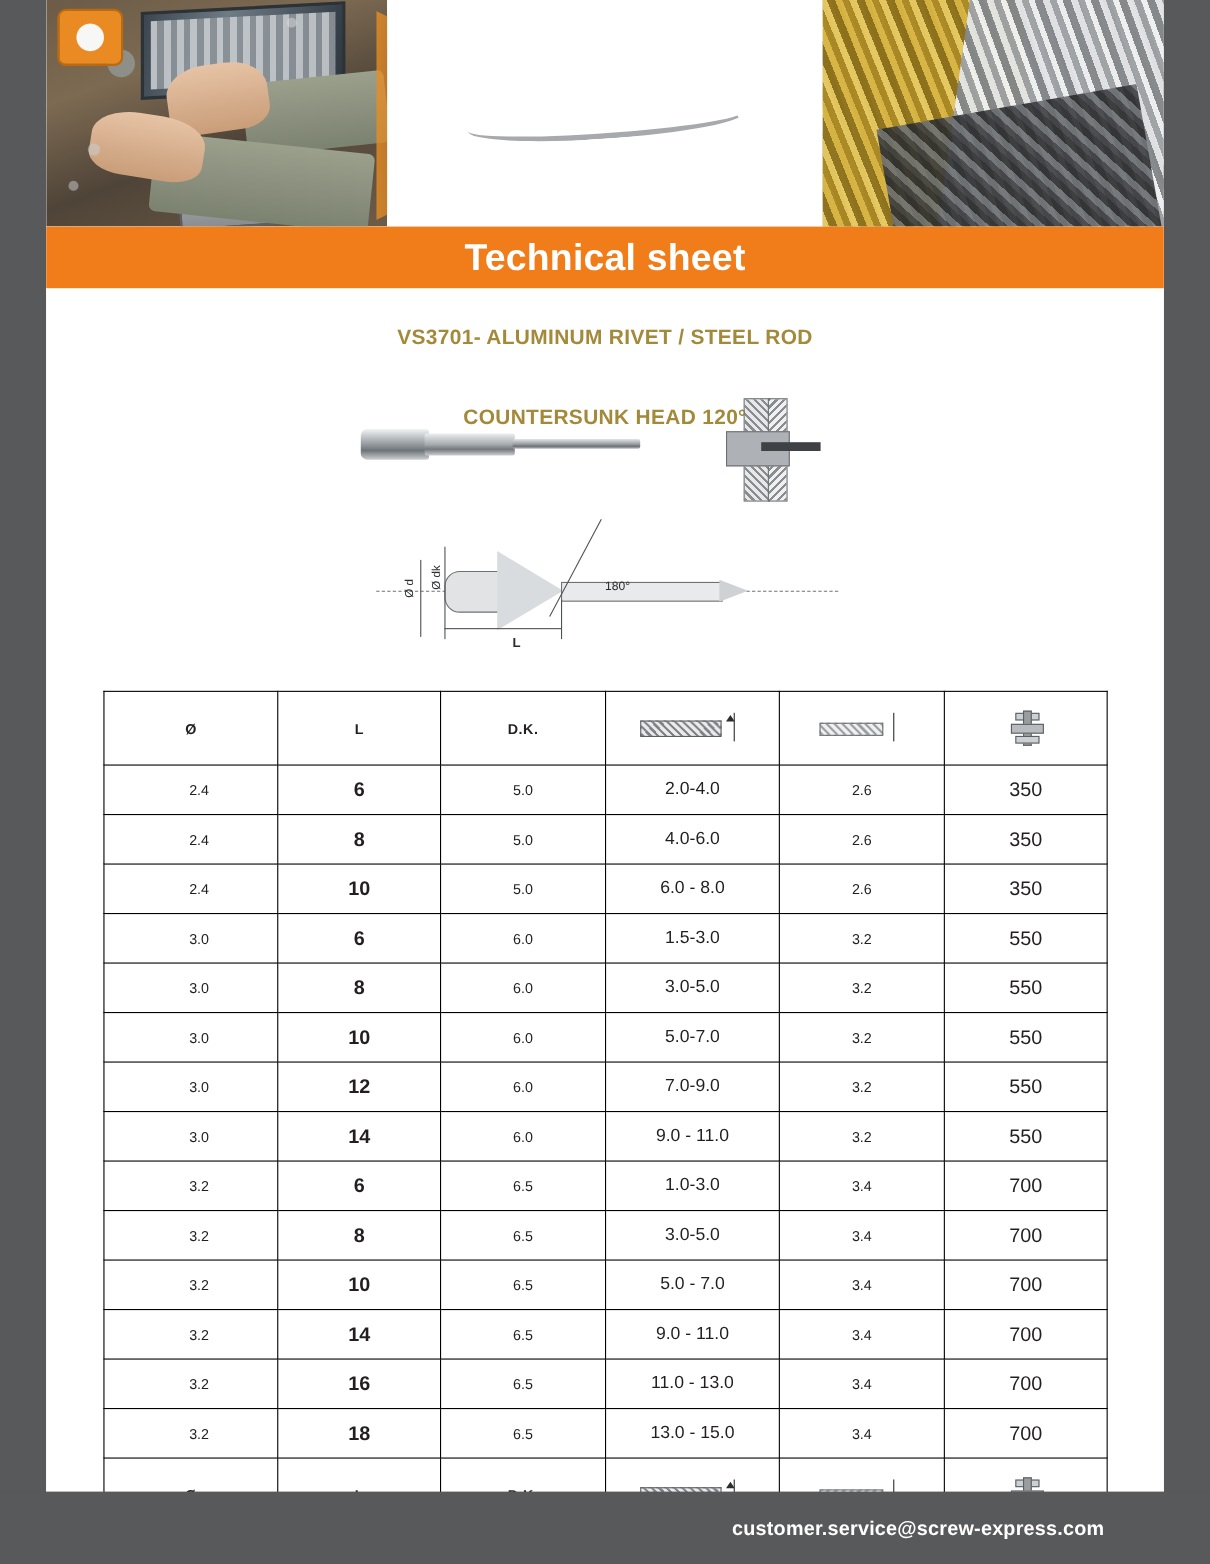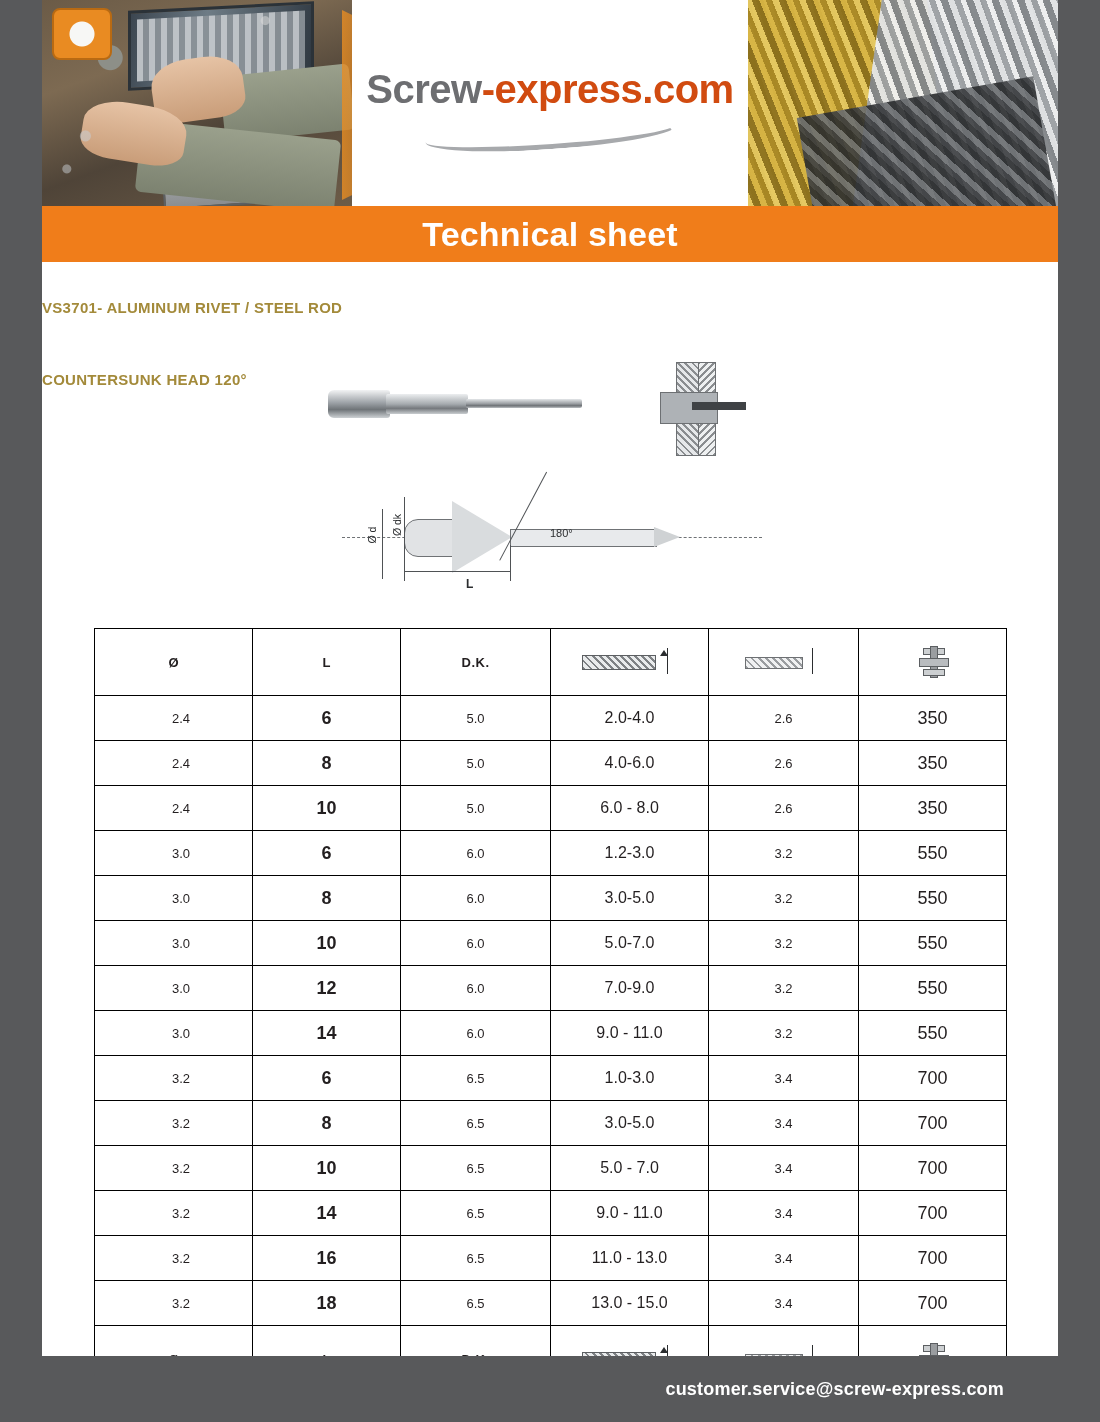--- a/index.html
+++ b/index.html
@@ -190,22 +190,23 @@
 
   
   .product {
     position: relative;
     width: 1016px;
     height: 360px;
   }
   .prod-title {
     position: absolute;
     left: 0; right: 0; top: 34px;
+    text-align: center;
     color: #a38a3a;
-    font-size: 15px;
+    font-size: 19px;
     font-weight: 600;
     letter-spacing: .3px;
     line-height: 24px;
   }
   .prod-title .l2 { display:block;margin-top:48px; }
 
   
   .rivet-photo {
     position: absolute;
     left: 286px; top: 120px;
@@ -432,21 +433,20 @@
       <div class="hl-hand1"></div>
       <div class="hl-box"></div>
       <div class="hl-sleeve2"></div>
       <div class="hl-hand2"></div>
       <div class="hl-screws"></div>
     </div>
 
     <div class="header-wedge"></div>
 
     <div class="header-center">
-      <div class="brand"><span>Screw</span><span class="accent">-express.com</span></div>
       <div class="brand-swoosh"></div>
     </div>
 
     <div class="header-photo-right">
       <div class="hr-gold"></div>
       <div class="hr-silver"></div>
       <div class="hr-dark"></div>
     </div>
   </div>
 
@@ -551,21 +551,21 @@
           <td class="td-len">10</td>
           <td class="td-dk">5.0</td>
           <td class="td-grip">6.0 - 8.0</td>
           <td class="td-hole">2.6</td>
           <td class="td-str">350</td>
         </tr>
         <tr>
           <td class="td-dia">3.0</td>
           <td class="td-len">6</td>
           <td class="td-dk">6.0</td>
-          <td class="td-grip">1.2-3.0</td>
+          <td class="td-grip">1.5-3.0</td>
           <td class="td-hole">3.2</td>
           <td class="td-str">550</td>
         </tr>
         <tr>
           <td class="td-dia">3.0</td>
           <td class="td-len">8</td>
           <td class="td-dk">6.0</td>
           <td class="td-grip">3.0-5.0</td>
           <td class="td-hole">3.2</td>
           <td class="td-str">550</td>

